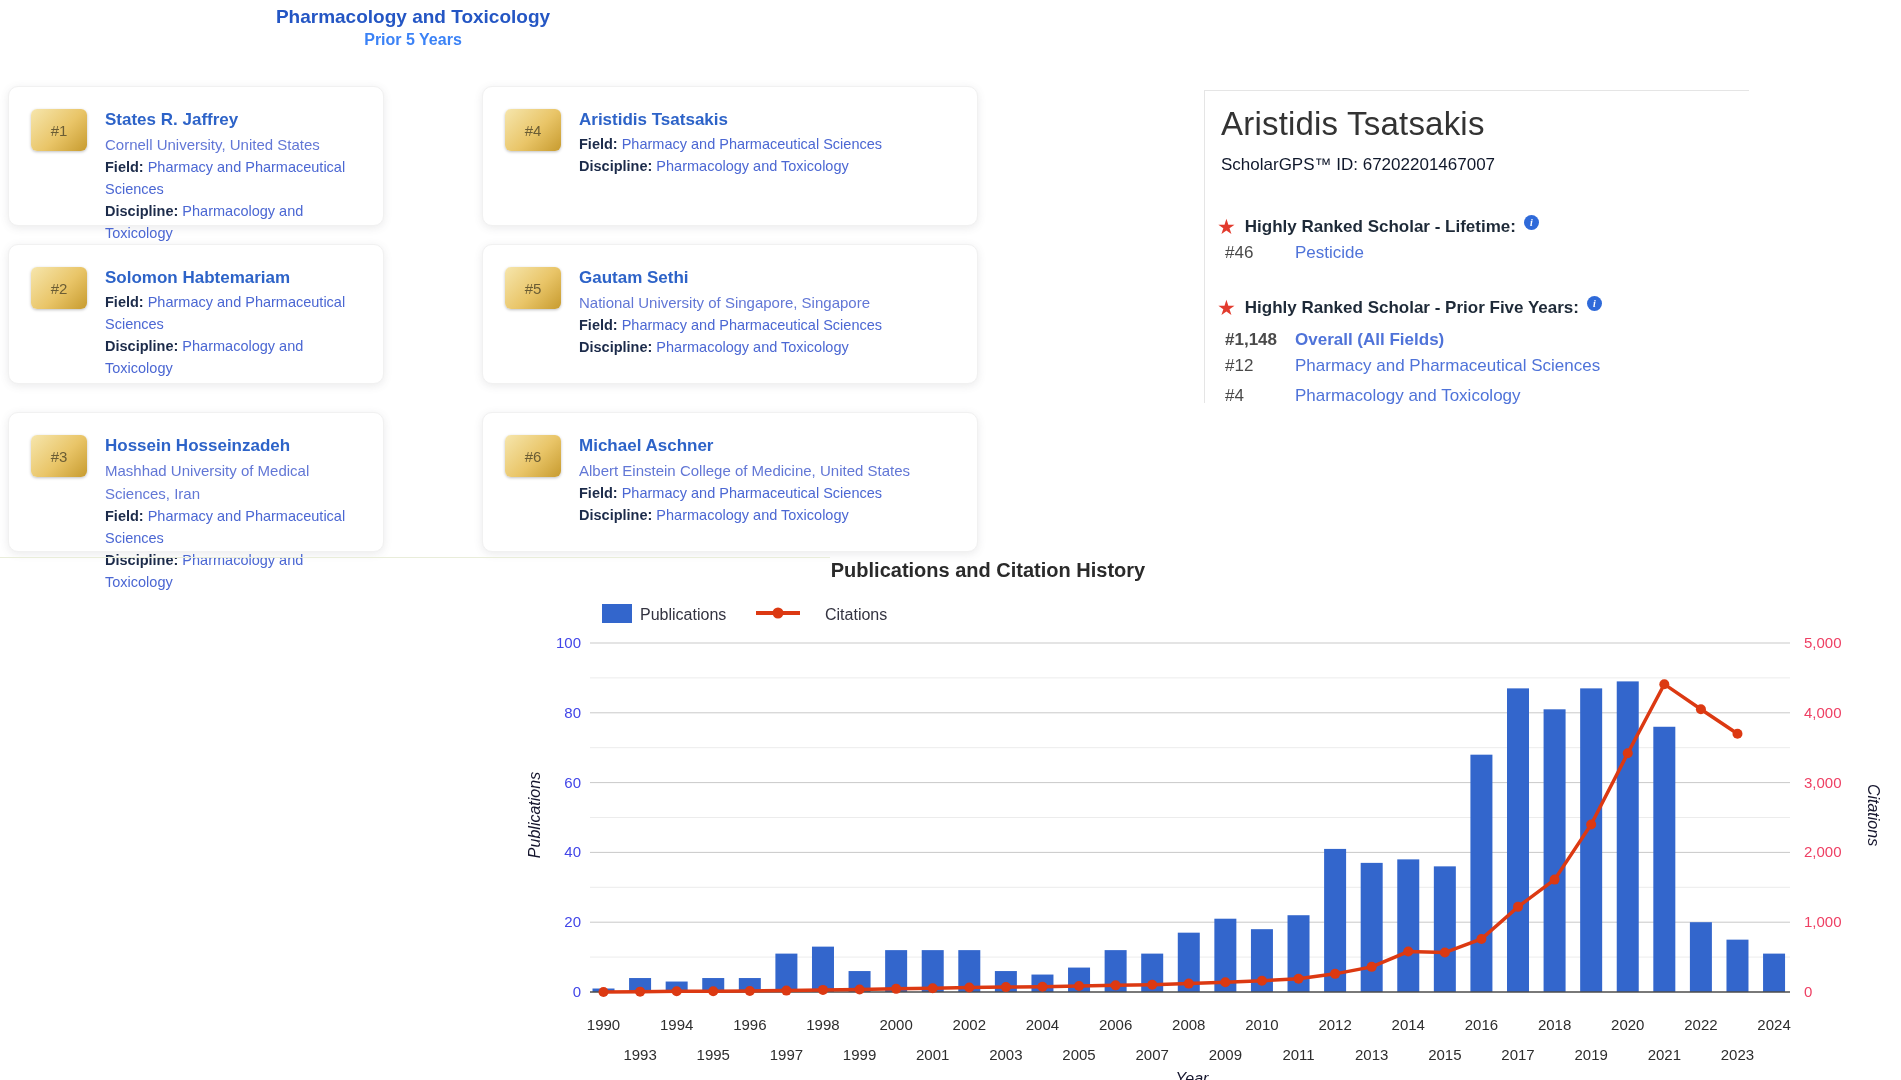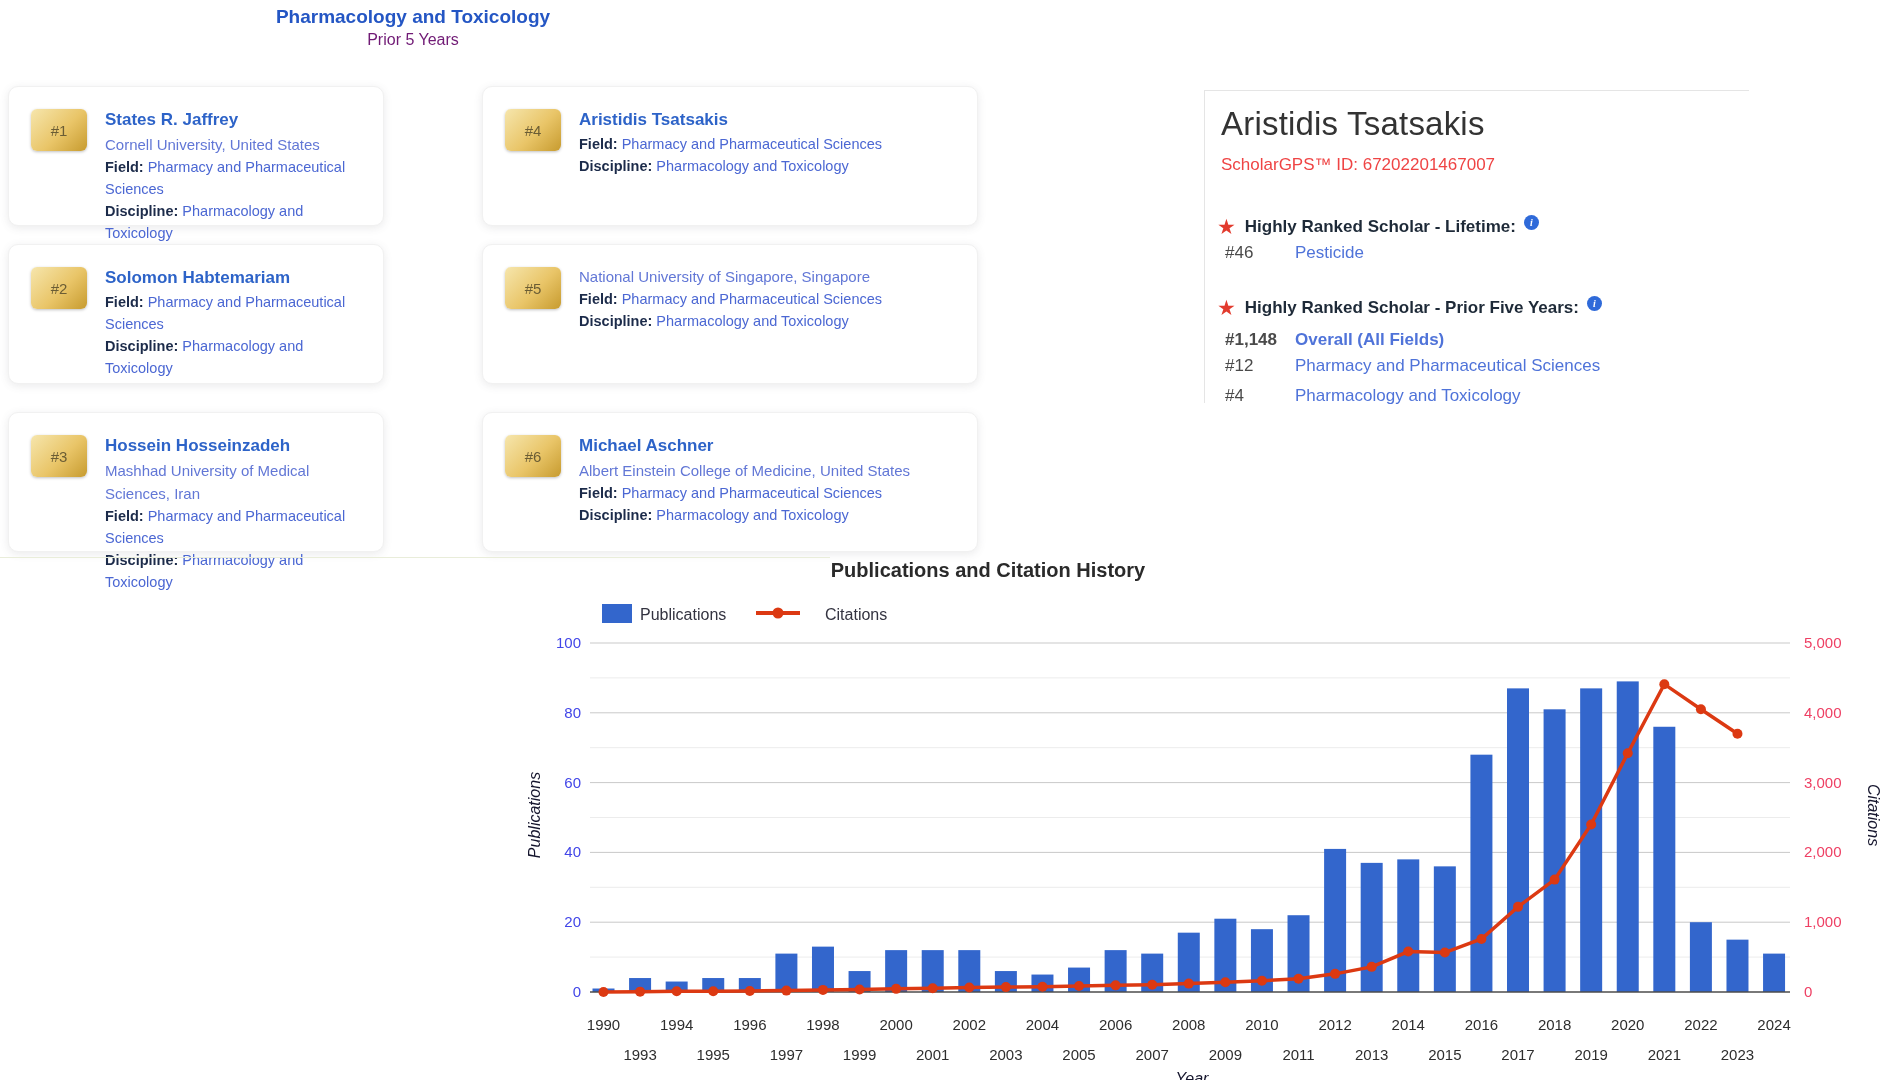--- a/index.html
+++ b/index.html
@@ -2,21 +2,21 @@
 <html style="--header-blue: #2456c4; --card-name-blue: #2d63c8; --institution-blue: #6277d6; --label-navy: #1c2b4a; --link-blue: #4b67d3; --badge-gold: #e9c568; --badge-text: #6b5d35; --profile-link-blue: #4f73d9; --star-red: #e23b2e; --info-blue: #2f6ad9; --bar-blue: #3366cc; --line-red: #dc3912; --left-axis-text: #4246e8; --right-axis-text: #ee3f63;"><head>
 <meta charset="utf-8">
 <style>
   html,body{margin:0;padding:0;background:#fff;}
   .page{position:relative;width:1901px;height:1080px;background:#ffffff;overflow:hidden;
         font-family:"Liberation Sans","DejaVu Sans",sans-serif;}
 
   
   .rank-header{position:absolute;left:0;top:6px;width:826px;text-align:center;}
   .rank-title{font-size:19px;font-weight:bold;color:var(--header-blue);}
-  .rank-subtitle{font-size:16px;font-weight:normal;color:#701a75;margin-top:3px;}
+  .rank-subtitle{font-size:16px;font-weight:bold;color:#3b82f6;margin-top:3px;}
 
   
   .card{position:absolute;background:#fff;border:1px solid #f1f1f1;border-radius:10px;
         box-shadow:0 2px 8px rgba(80,80,90,.12);height:140px;box-sizing:border-box;}
   .badge{position:absolute;left:22px;top:22px;width:56px;height:42px;border-radius:6px;
          background:linear-gradient(135deg,#f6e6ad 0%,var(--badge-gold) 55%,#c59а2e 100%);
          background:linear-gradient(135deg,#f6e6ad 0%,var(--badge-gold) 55%,#c79b2f 100%);
          display:flex;align-items:center;justify-content:center;
          font-size:15px;color:var(--badge-text);box-shadow:0 1px 3px rgba(0,0,0,.25);}
   .card-body{position:absolute;left:96px;top:20px;right:10px;}
@@ -27,21 +27,21 @@
   .card-line b{font-weight:bold;color:var(--label-navy);}
   .card-line a{color:var(--link-blue);text-decoration:none;}
 
   .section-divider{position:absolute;left:0;top:557px;width:830px;height:1px;background:#e9edda;}
 
   
   .profile-panel{position:absolute;left:1204px;top:90px;width:544px;height:312px;
                  border-top:1px solid #e5e5e5;border-left:1px solid #e5e5e5;}
   .p-name{position:absolute;left:16px;top:14px;font-size:33px;color:#333;font-weight:500;
           letter-spacing:.2px;}
-  .p-id{position:absolute;left:16px;top:64px;font-size:17px;color:#ef4444;}
+  .p-id{position:absolute;left:16px;top:64px;font-size:17px;color:#0f172a;}
   .p-heading{position:absolute;left:12px;font-size:17px;font-weight:bold;color:#1e2a38;
              white-space:nowrap;}
   .p-star{color:var(--star-red);font-size:21px;margin-right:9px;vertical-align:-2px;}
   .p-info{display:inline-block;width:15px;height:15px;border-radius:50%;background:var(--info-blue);
           color:#fff;font-size:10px;font-style:italic;font-family:"Liberation Serif",serif;
           text-align:center;line-height:15px;margin-left:8px;vertical-align:6px;cursor:pointer;}
   .p-row{position:absolute;left:20px;font-size:17px;white-space:nowrap;}
   .p-rank{display:inline-block;width:70px;color:#4a4a4a;}
   .p-link{color:var(--profile-link-blue);text-decoration:none;}
 
@@ -90,20 +90,21 @@
         <div class="badge">#4</div>
         <div class="card-body">
           <a class="card-name" href="#">Aristidis Tsatsakis</a>
           <div class="card-line"><b>Field:</b> <a href="#">Pharmacy and Pharmaceutical Sciences</a></div>
           <div class="card-line"><b>Discipline:</b> <a href="#">Pharmacology and Toxicology</a></div>
         </div>
       </div>
       <div class="card" style="left: 482px; top: 244px; width: 496px;">
         <div class="badge">#5</div>
         <div class="card-body">
+          <a class="card-name" href="#">Gautam Sethi</a>
           <div class="card-inst">National University of Singapore, Singapore</div>
           <div class="card-line"><b>Field:</b> <a href="#">Pharmacy and Pharmaceutical Sciences</a></div>
           <div class="card-line"><b>Discipline:</b> <a href="#">Pharmacology and Toxicology</a></div>
         </div>
       </div>
       <div class="card" style="left: 482px; top: 412px; width: 496px;">
         <div class="badge">#6</div>
         <div class="card-body">
           <a class="card-name" href="#">Michael Aschner</a>
           <div class="card-inst">Albert Einstein College of Medicine, United States</div>

